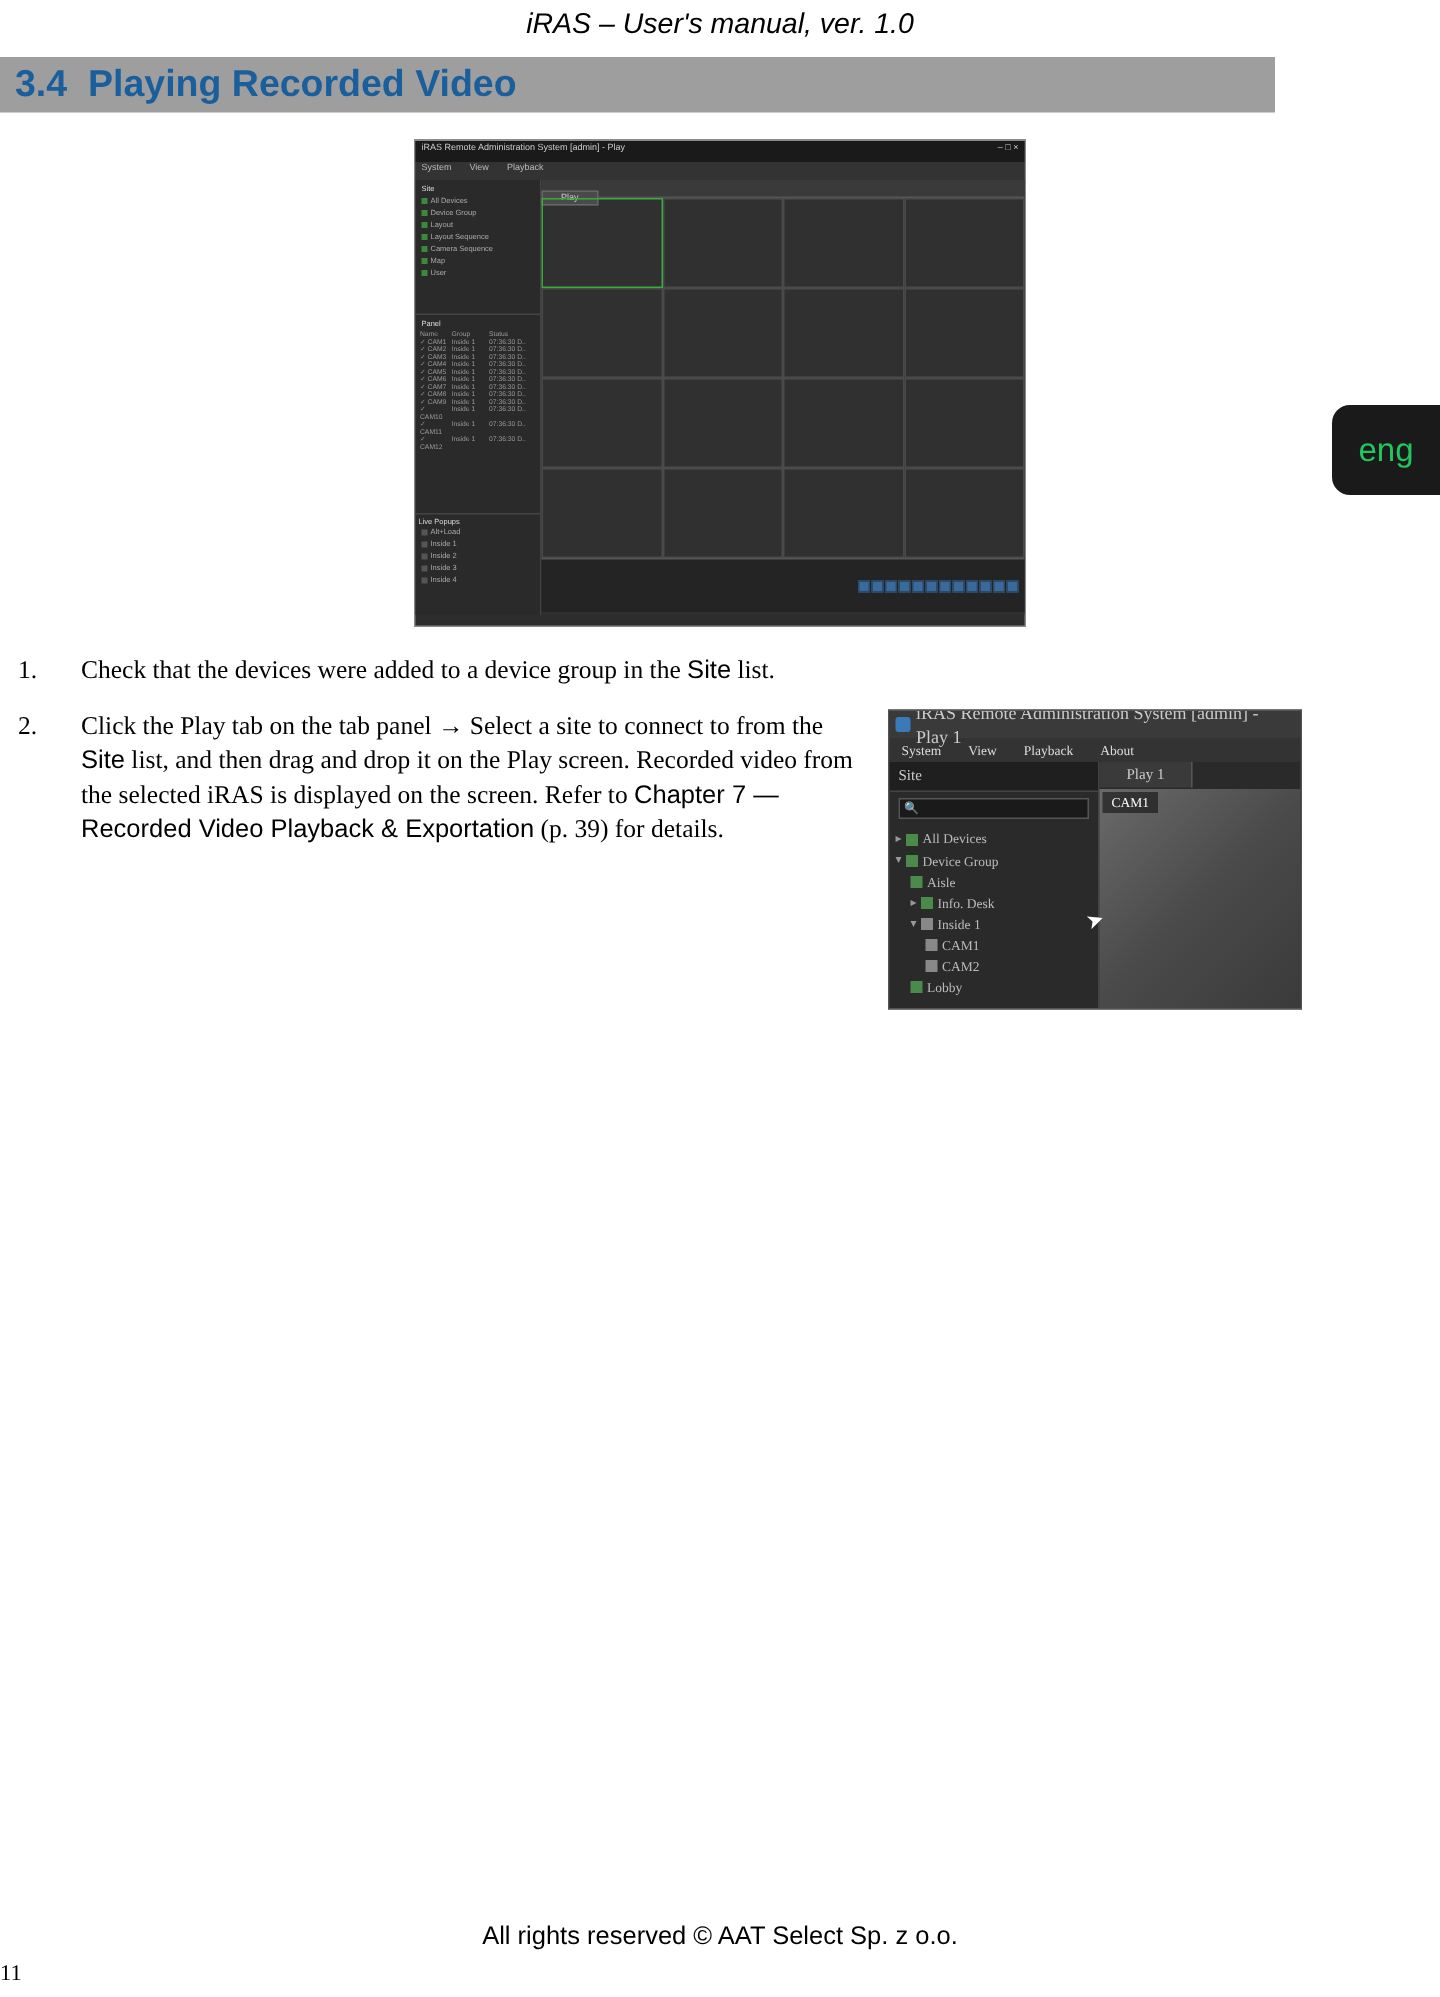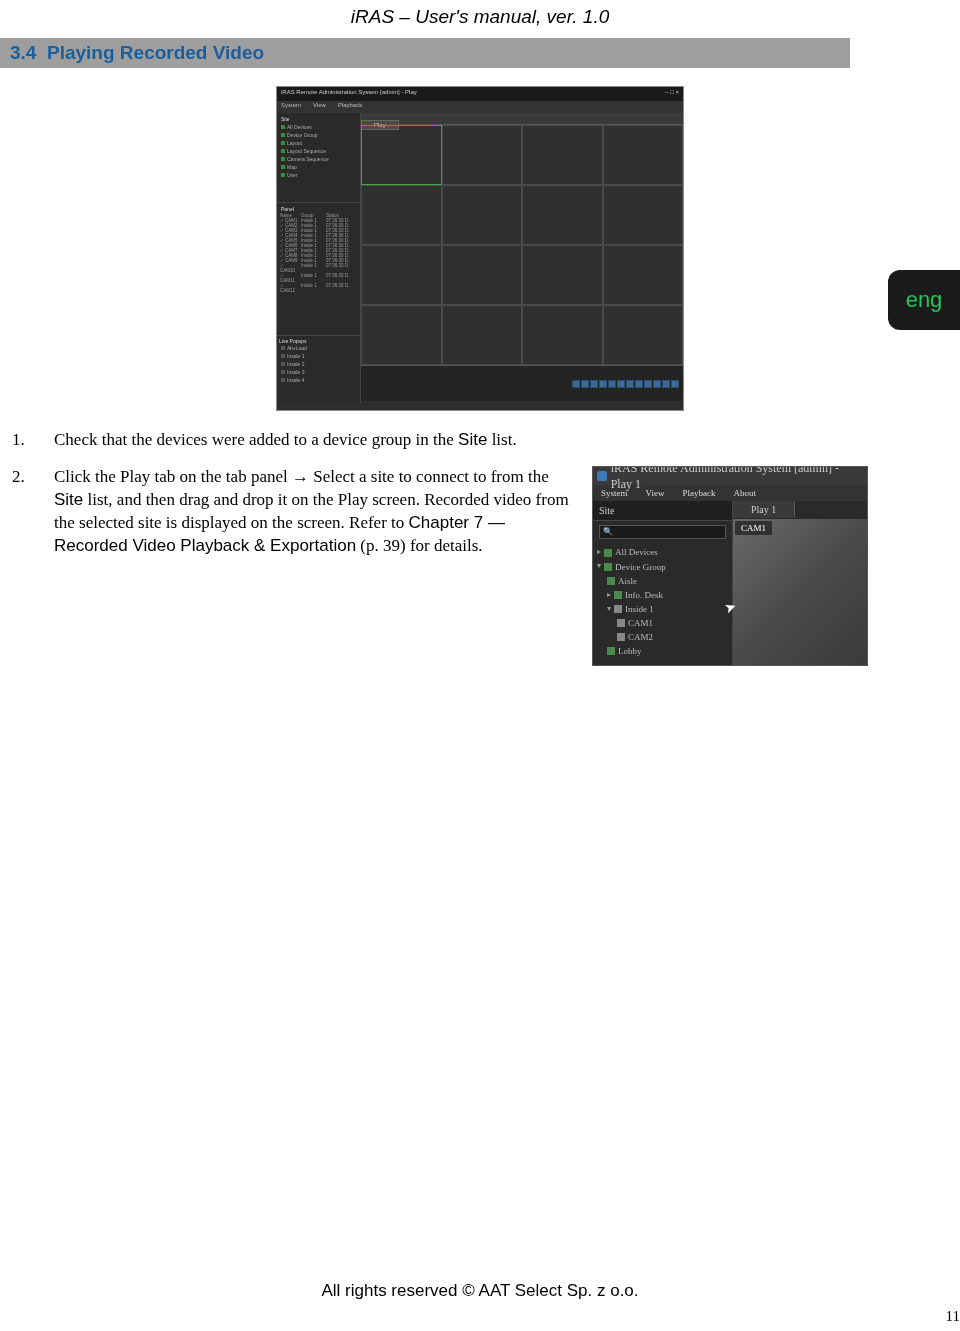--- a/index.html
+++ b/index.html
@@ -13,21 +13,21 @@
     .header-title {
       text-align: center;
       font-style: italic;
       font-size: 19px;
       padding: 6px 0 10px 0;
     }
     .section-bar {
       background: #9e9e9e;
       color: #1a5f9c;
       font-weight: bold;
-      font-size: 19px;
+      font-size: 25px;
       padding: 4px 10px;
       margin: 0 110px 0 0;
     }
     .screenshot1 {
       width: 408px;
       height: 325px;
       margin: 18px auto 12px auto;
       background: #2d2d2d;
       position: relative;
       border: 1px solid #888;
@@ -185,21 +185,21 @@
       position: absolute;
       bottom: 30px;
       width: 100%;
       text-align: center;
       font-size: 17px;
     }
     .page-num {
       position: absolute;
       bottom: 6px;
       width: 100%;
-      text-align: right;
+      text-align: left;
       font-size: 15px;
       font-family: "Times New Roman", serif;
     }
   </style>
 </head>
 <body>
 
 <div class="header-title">iRAS – User's manual, ver. 1.0</div>
 
 <div class="section-bar">
@@ -394,21 +394,21 @@
     <div class="step-num">1.</div>
     <div class="step-body">
       <span>Check that the devices were added to a device group in the </span><span class="sans">Site</span><span> list.</span>
     </div>
   </div>
 
   <div class="step">
     <div class="step-num">2.</div>
     <div class="step2-row">
       <div class="step2-text step-body">
-        <span>Click the Play tab on the tab panel → Select a site to connect to from the </span><span class="sans">Site</span><span> list, and then drag and drop it on the Play screen.  Recorded video from the selected site is displayed on the screen.  Refer to </span><span class="sans">Chapter 7 — Recorded Video Playback &amp; Exportation</span><span> (p. 39) for details.</span>
+        <span>Click the Play tab on the tab panel → Select a site to connect to from the </span><span class="sans">Site</span><span> list, and then drag and drop it on the Play screen.  Recorded video from the selected iRAS is displayed on the screen.  Refer to </span><span class="sans">Chapter 7 — Recorded Video Playback &amp; Exportation</span><span> (p. 39) for details.</span>
       </div>
 
       <div class="screenshot2">
         <div class="ss2-title">
           <span class="ss2-icon"></span>
           <span>iRAS Remote Administration System [admin] - Play 1</span>
         </div>
         <div class="ss2-menu">
           <span>System</span>
           <span>View</span>

